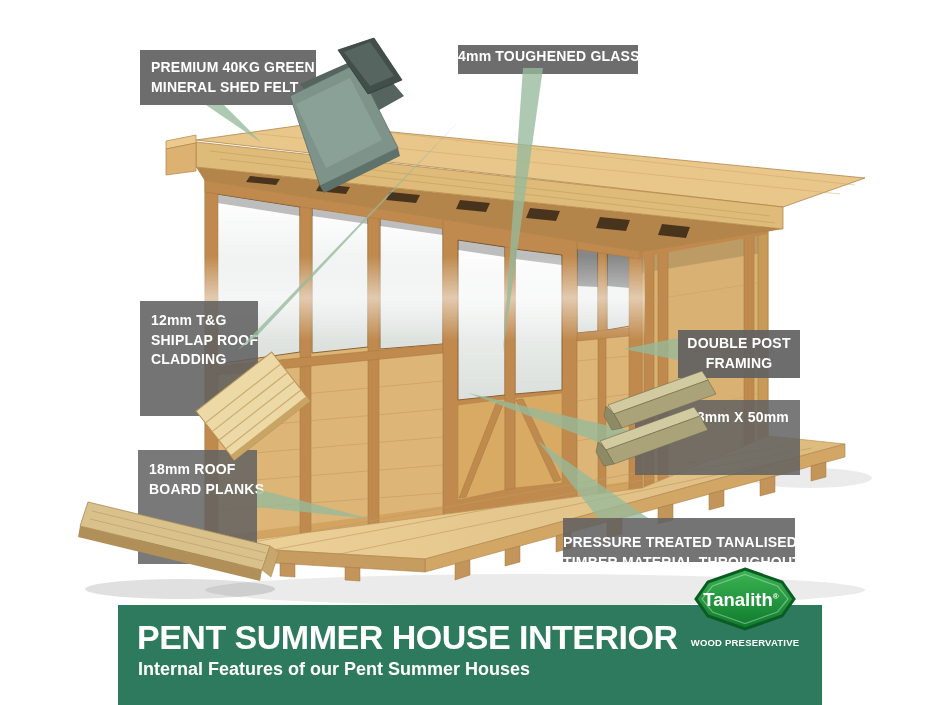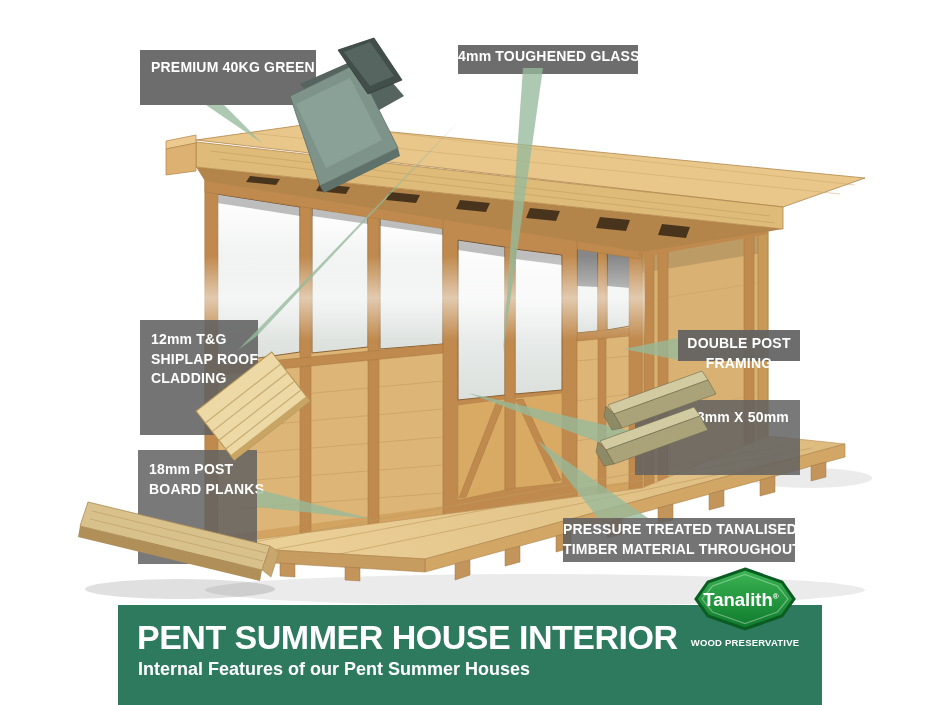--- a/index.html
+++ b/index.html
@@ -170,47 +170,48 @@
         <line x1="210" y1="151" x2="770" y2="216"></line>
         <line x1="220" y1="159" x2="775" y2="223"></line>
       </g>
       <polygon points="166,141 196,135 196,143 166,149" fill="#ecc98e" stroke="#b18549" stroke-width=".7"></polygon>
       <polygon points="166,149 196,143 196,171 166,175" fill="#dcb172" stroke="#b18549" stroke-width=".7"></polygon>
     </g>
   </svg>
 
   <div class="callout" style="left:140px;top:50px;width:176px;height:55px;">
     <div class="cl">PREMIUM 40KG GREEN</div>
+    <div class="cl">MINERAL SHED FELT</div>
   </div>
 
   <div class="callout" style="left:458px;top:45px;width:180px;height:29px;padding:2px 0;text-align:center;line-height:19px;">
     <div class="cl">4mm TOUGHENED GLASS</div>
   </div>
 
-  <div class="callout" style="left:140px;top:320px;width:118px;height:115px;padding:10px 11px;background:rgba(97,97,97,.88);">
+  <div class="callout" style="left:140px;top:301px;width:118px;height:115px;padding:10px 11px;background:rgba(97,97,97,.88);">
     <div class="cl">12mm T&amp;G</div>
     <div class="cl">SHIPLAP ROOF</div>
     <div class="cl">CLADDING</div>
   </div>
 
   <div class="callout" style="left:138px;top:450px;width:119px;height:114px;padding:10px 11px;background:rgba(97,97,97,.85);">
-    <div class="cl">18mm POST</div>
+    <div class="cl">18mm ROOF</div>
     <div class="cl">BOARD PLANKS</div>
   </div>
 
-  <div class="callout" style="left:678px;top:330px;width:122px;height:31px;padding:4px 0;text-align:center;">
+  <div class="callout" style="left:678px;top:330px;width:122px;height:48px;padding:4px 0;text-align:center;">
     <div class="cl">DOUBLE POST</div>
     <div class="cl">FRAMING</div>
   </div>
 
   <div class="callout" style="left:635px;top:400px;width:165px;height:75px;padding:8px 11px;text-align:right;background:rgba(97,97,97,.85);">
     <div class="cl">38mm X 50mm</div>
   </div>
 
-  <div class="callout" style="left:563px;top:518px;width:232px;height:44px;padding:2px 0;text-align:center;background:rgba(97,97,97,.88);">
+  <div class="callout" style="left:563px;top:518px;width:232px;height:44px;padding:15px 0;text-align:center;background:rgba(97,97,97,.88);">
     <div class="cl">PRESSURE TREATED TANALISED</div>
     <div class="cl">TIMBER MATERIAL THROUGHOUT.</div>
   </div>
 
   <svg id="overlay-svg" width="940" height="705" viewBox="0 0 940 705">
 
     <g fill="#96BA9B" fill-opacity=".78">
       <polygon points="206,105 224,105 262,143"></polygon>
       <polygon points="523,68 543,68 503,352"></polygon>
       <polygon points="238,350 257,336 459,121"></polygon>

